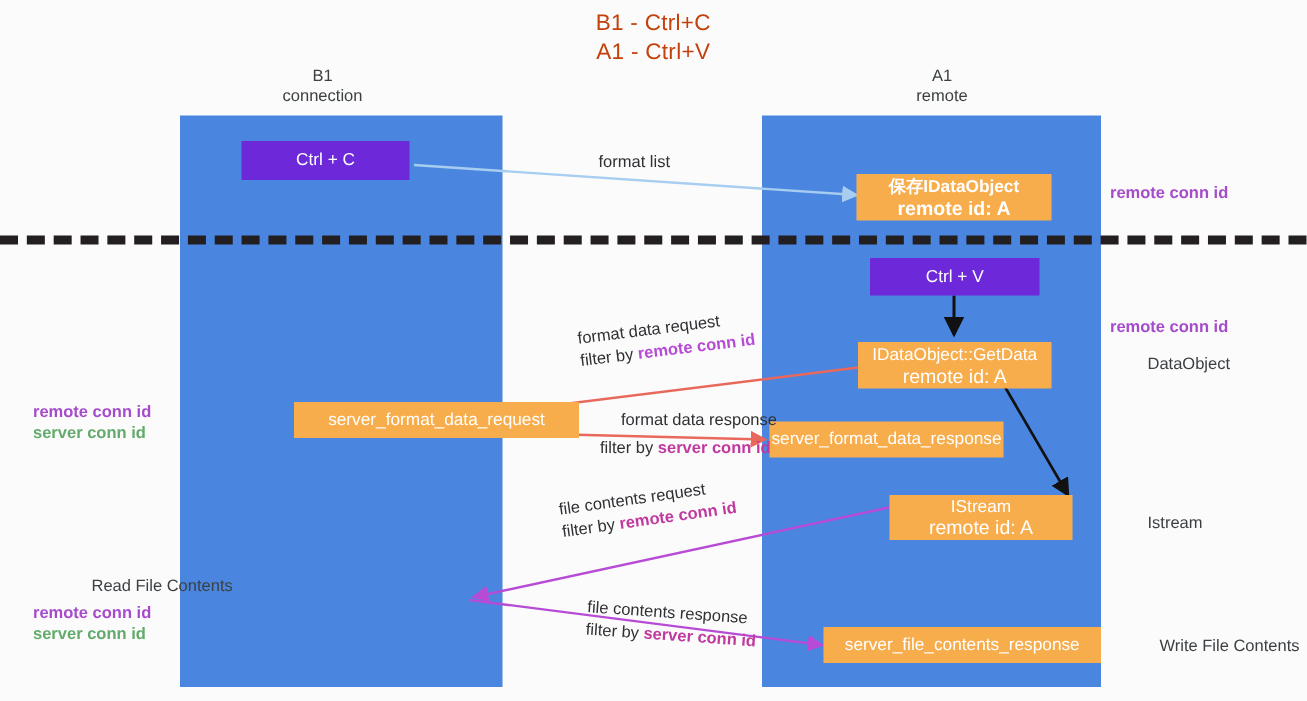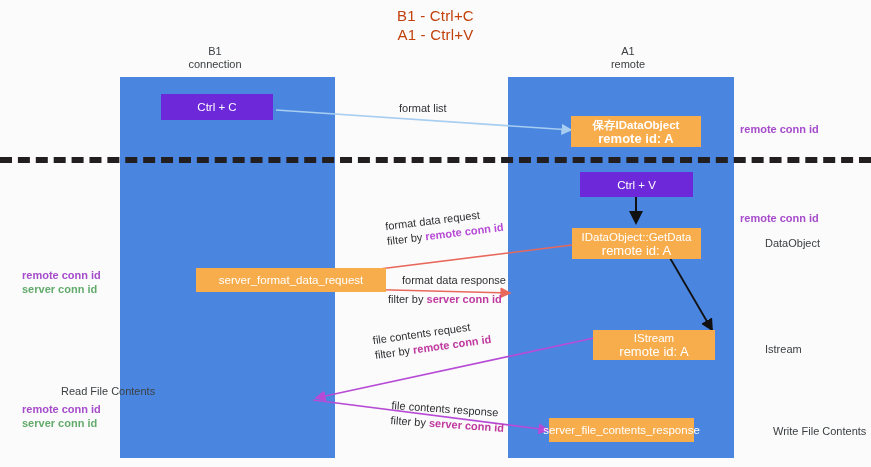--- a/index.html
+++ b/index.html
@@ -192,41 +192,44 @@
 
   <div class="abs node orange" style="left:572px; top:228px; width:129px; height:31px;">
     <div>IDataObject::GetData</div>
     <div class="l2">remote id: A</div>
   </div>
 
   <div class="abs node orange" style="left:152px; top:268px; width:190px; height:24px;margin-left:44px;">
     <div>server_format_data_request</div>
   </div>
 
+  <div class="abs node orange" style="left:513px; top:281px; width:156px; height:24px;">
+    <div>server_format_data_response</div>
+  </div>
 
   <div class="abs node orange" style="left:593px; top:330px; width:122px; height:30px;">
     <div>IStream</div>
     <div class="l2">remote id: A</div>
   </div>
 
 
-  <div class="abs node orange" style="left:549px; top:418px; width:145px; height:24px;">
+  <div class="abs node orange" style="left:549px; top:418px; width:185px; height:24px;">
     <div>server_file_contents_response</div>
   </div>
 
   <div class="abs edge-label" style="left:399px; top:101px;">
     <span>format list</span>
   </div>
 
   <div class="abs edge-label rot-up" style="left:388px; top:219px; transform: rotate(-7deg);">
     <div>format data request</div>
     <div><span>filter by </span><span class="hl-purple">remote conn id</span></div>
   </div>
 
-  <div class="abs edge-label" style="left:388px; top:273px;">
+  <div class="abs edge-label" style="left:400px; top:273px;">
     <div style="padding-left:14px;">format data response</div>
     <div style="padding-top:4px;"><span>filter by </span><span class="hl-magenta">server conn id</span></div>
   </div>
 
   <div class="abs edge-label rot-up" style="left:376px; top:333px; transform: rotate(-8deg);">
     <div>file contents request</div>
     <div><span>filter by </span><span class="hl-magenta">remote conn id</span></div>
   </div>
 
   <div class="abs edge-label rot-up" style="left:390px; top:398px; transform: rotate(4deg);">

